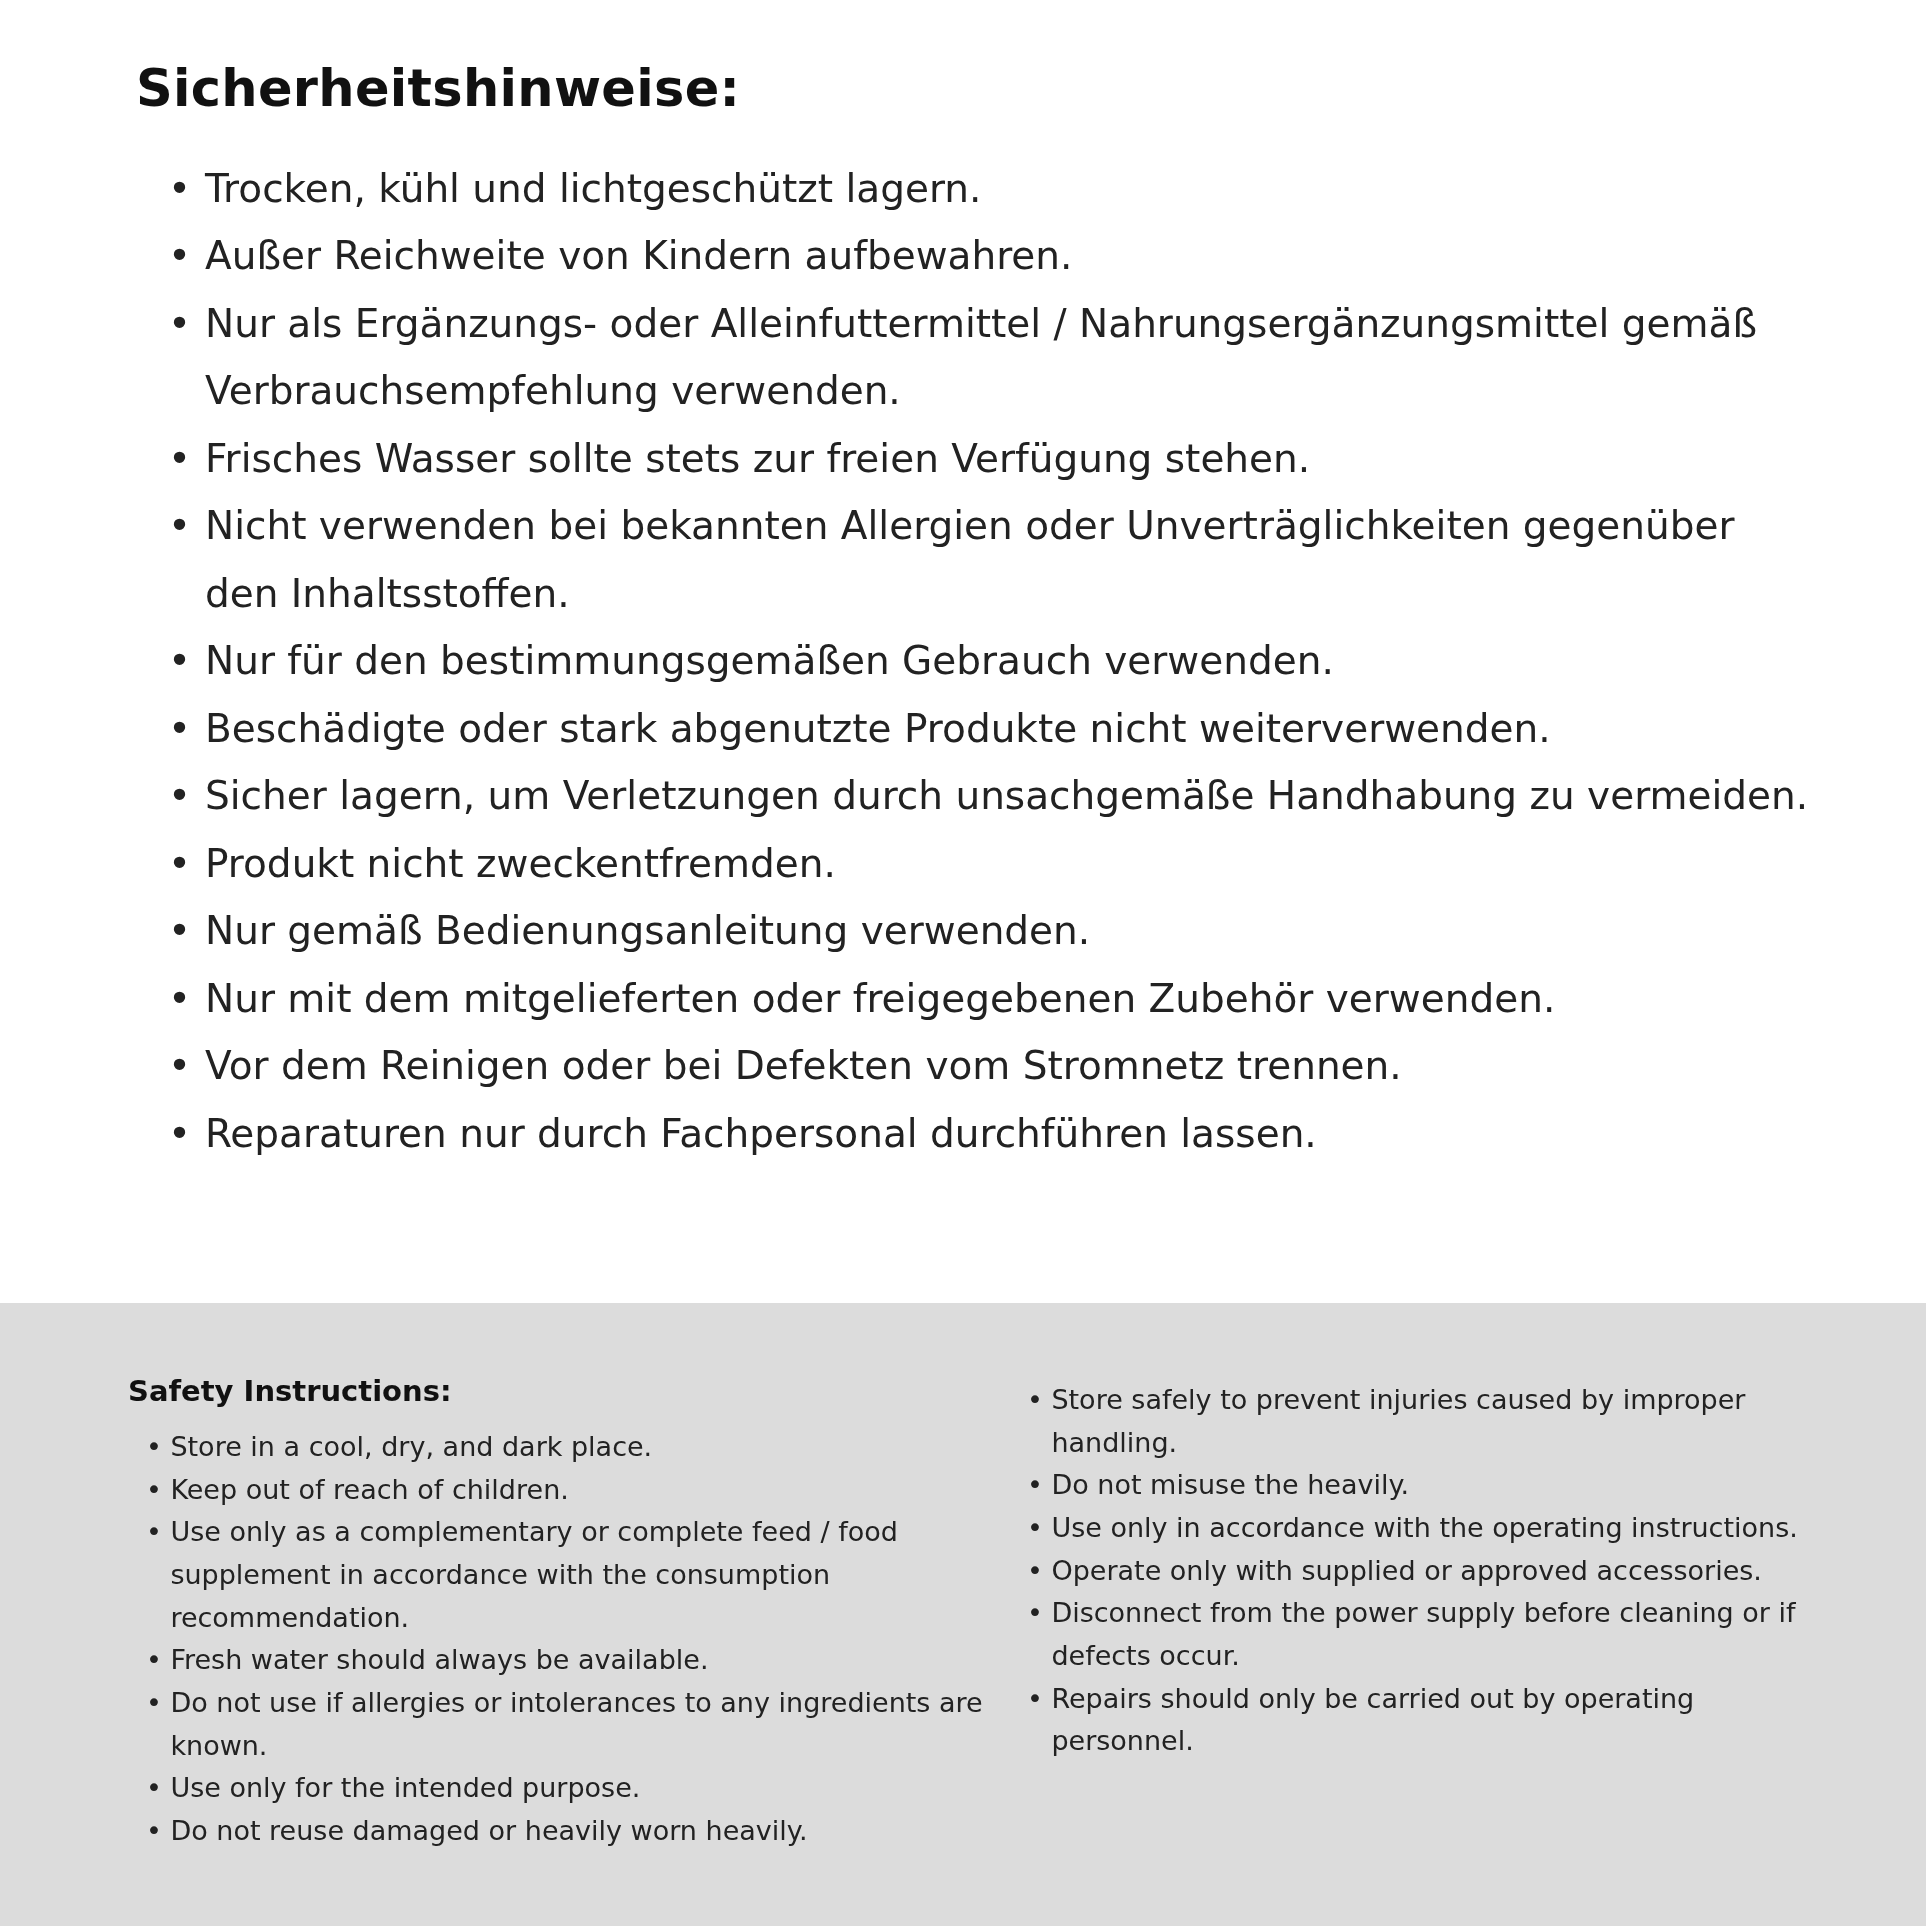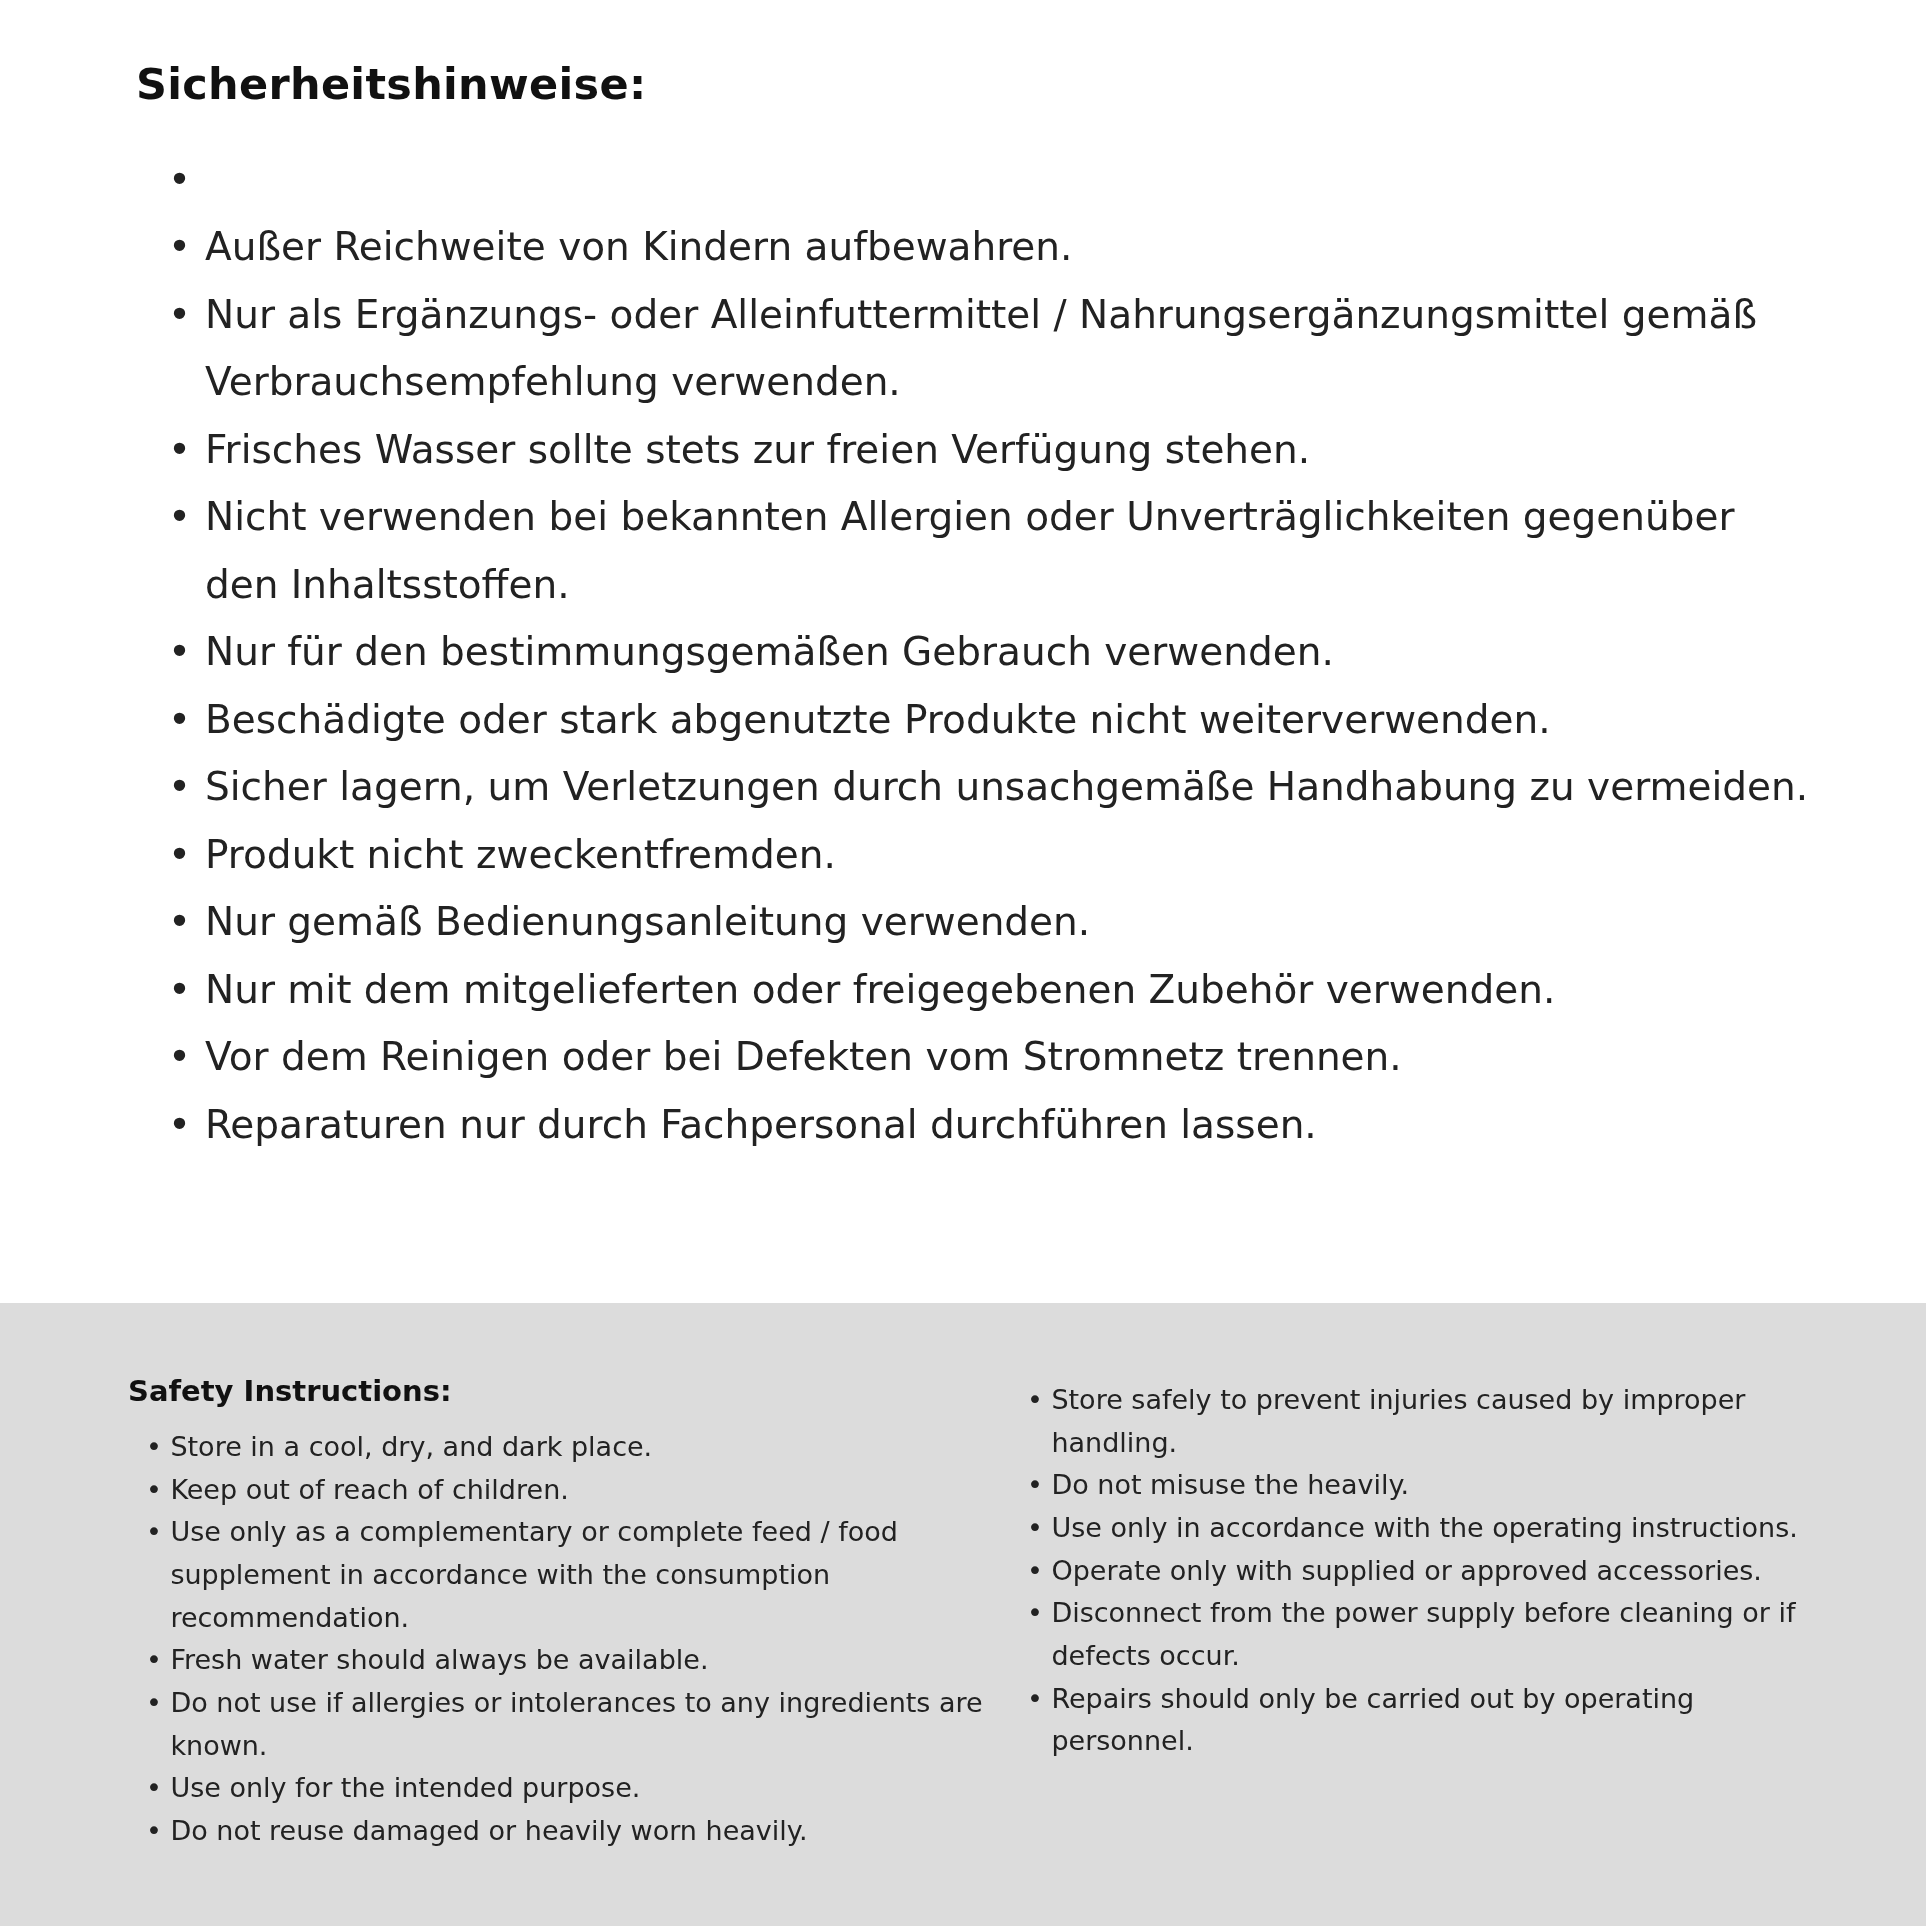--- a/index.html
+++ b/index.html
@@ -18,21 +18,21 @@
 
   
   .german-section {
     box-sizing: border-box;
     width: 1926px;
     height: 1303px;
     background: #ffffff;
     padding: 59px 116px 0 136px;
   }
   .german-title {
-    font-size: 43px;
+    font-size: 51px;
     font-weight: 700;
     color: #111111;
     margin: 0 0 37px 0;
     letter-spacing: 0.3px;
   }
   .german-list {
     list-style: none;
     margin: 0;
     padding: 0 0 0 32px;
     max-width: 1772px;
@@ -95,20 +95,21 @@
   }
 </style>
 </head>
 <body>
 
 <div class="german-section">
   <h1 class="german-title">Sicherheitshinweise:</h1>
   <ul class="german-list">
     <li>
         <span class="marker">•</span>
+        <span>Trocken, kühl und lichtgeschützt lagern.</span>
       </li>
     <li>
         <span class="marker">•</span>
         <span>Außer Reichweite von Kindern aufbewahren.</span>
       </li>
     <li>
         <span class="marker">•</span>
         <span>Nur als Ergänzungs- oder Alleinfuttermittel / Nahrungsergänzungsmittel gemäß Verbrauchsempfehlung verwenden.</span>
       </li>
     <li>

